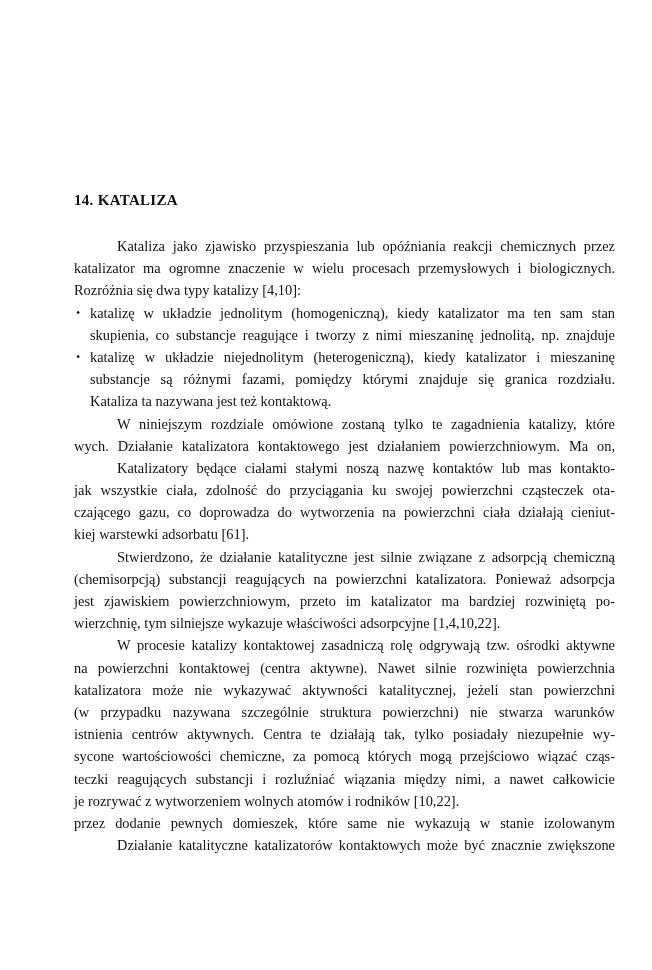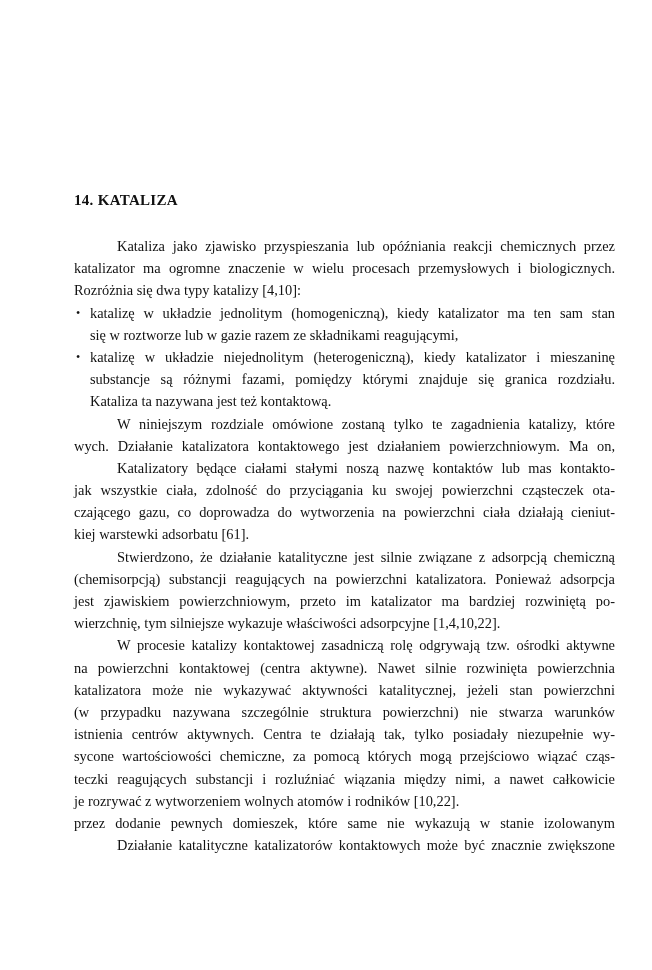--- a/index.html
+++ b/index.html
@@ -40,21 +40,21 @@
 
     <div>
       <span class="line indent">Kataliza jako zjawisko przyspieszania lub opóźniania reakcji chemicznych przez</span>
       <span class="line">katalizator ma ogromne znaczenie w wielu procesach przemysłowych i biologicznych.</span>
       <span class="line last">Rozróżnia się dwa typy katalizy [4,10]:</span>
     </div>
 
     <div class="bullet-row">
       <span class="bullet-dot">•</span>
       <span class="line bullet-line">katalizę w układzie jednolitym (homogeniczną), kiedy katalizator ma ten sam stan</span>
-      <span class="line bullet-line last">się w roztworze lub w gazie razem ze składnikami reagującymi,</span>
+      <span class="line bullet-line">skupienia, co substancje reagujące i tworzy z nimi mieszaninę jednolitą, np. znajduje</span>
     </div>
 
     <div class="bullet-row">
       <span class="bullet-dot">•</span>
       <span class="line bullet-line">katalizę w układzie niejednolitym (heterogeniczną), kiedy katalizator i mieszaninę</span>
       <span class="line bullet-line">substancje są różnymi fazami, pomiędzy którymi znajduje się granica rozdziału.</span>
       <span class="line bullet-line last">Kataliza ta nazywana jest też kontaktową.</span>
     </div>
 
     <div>

